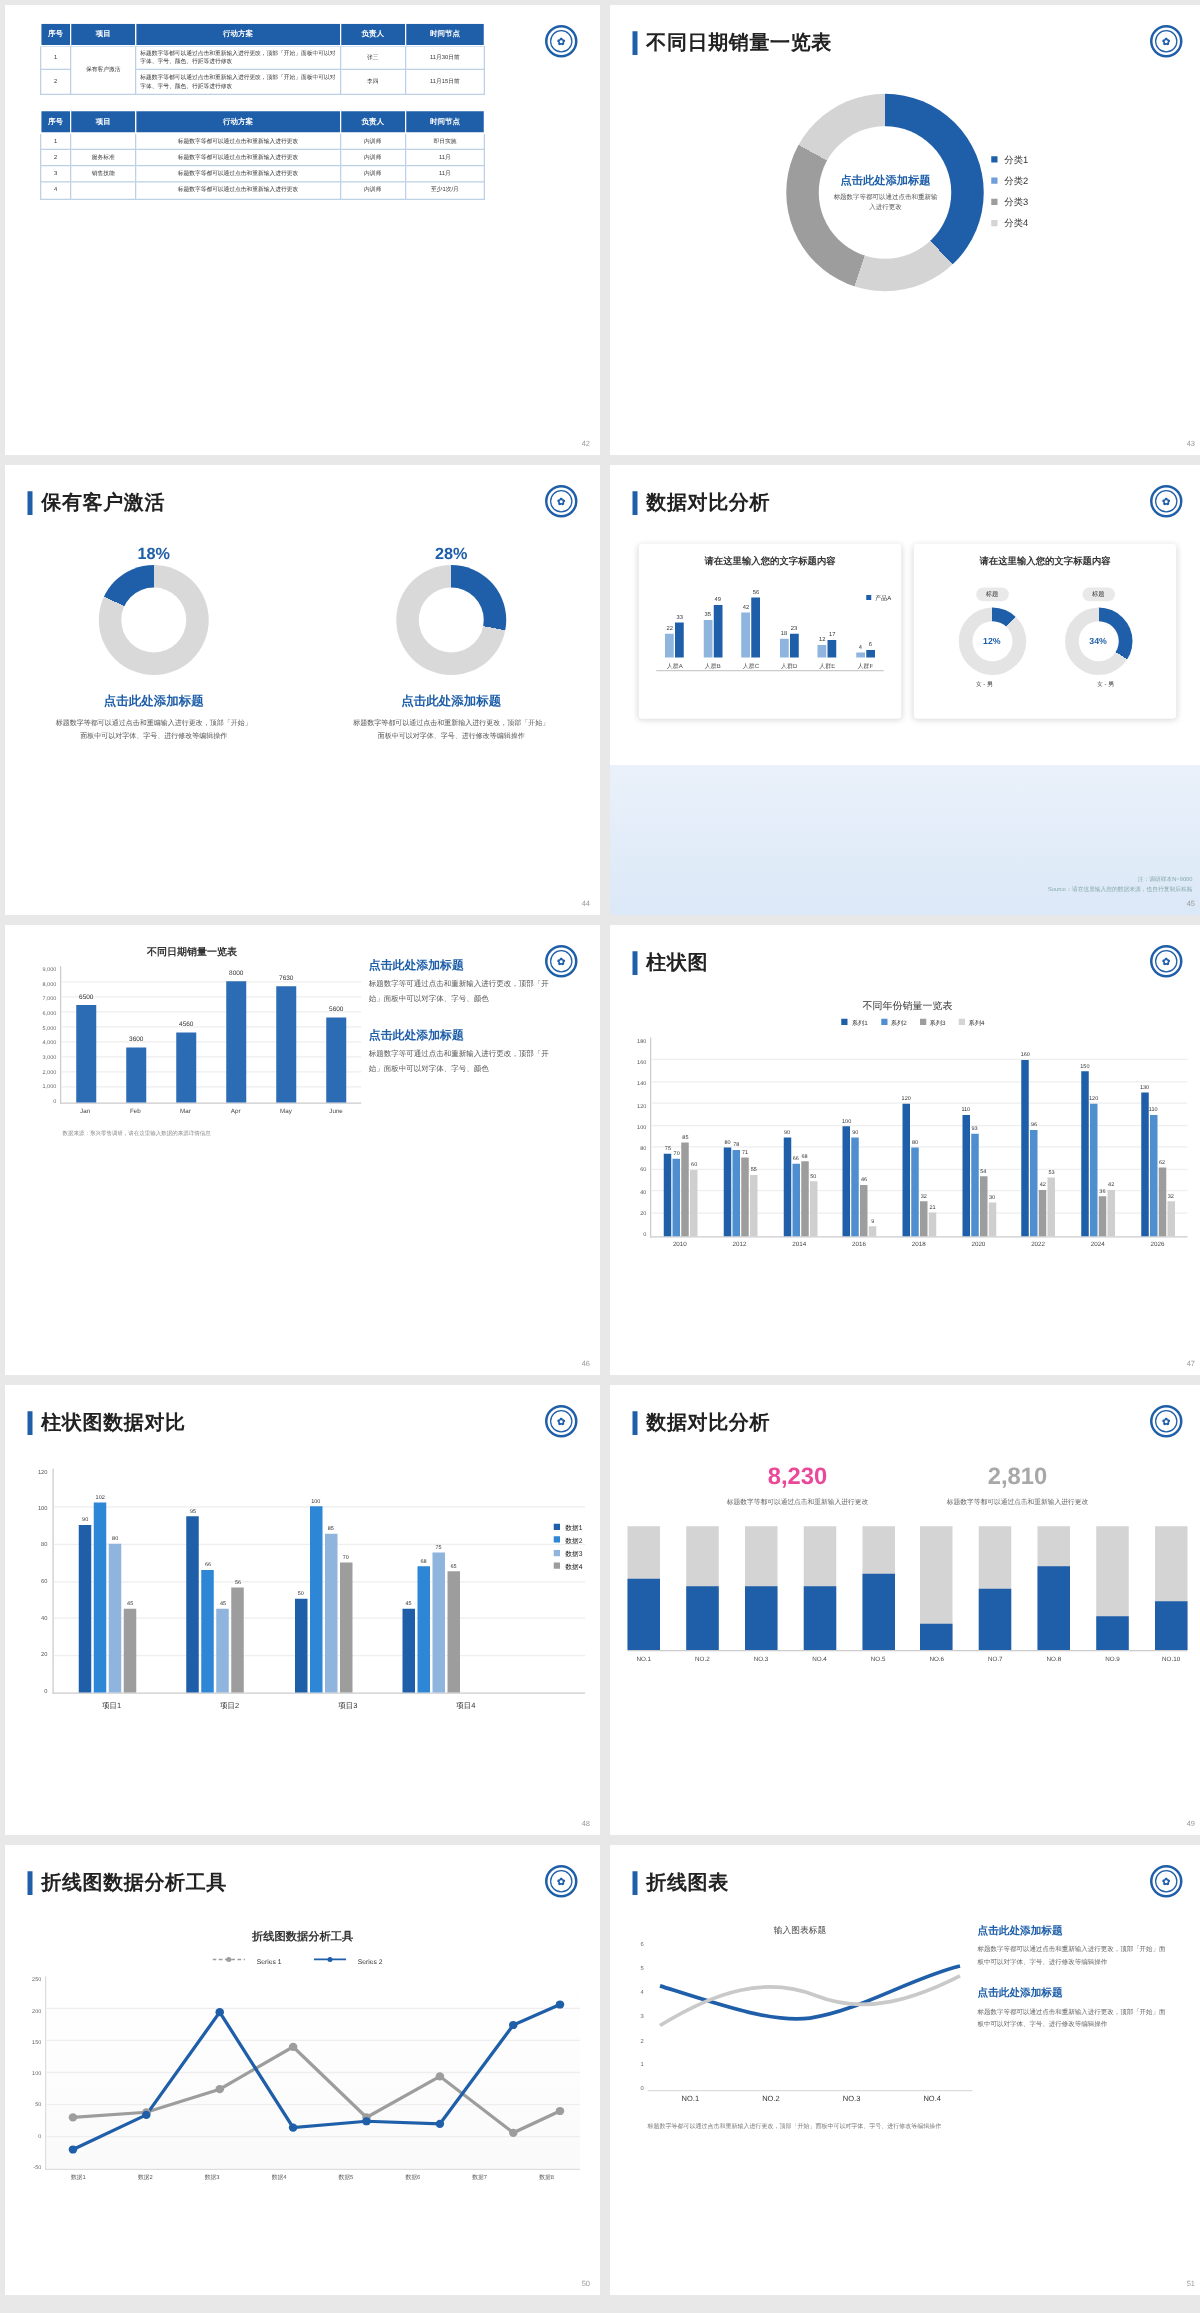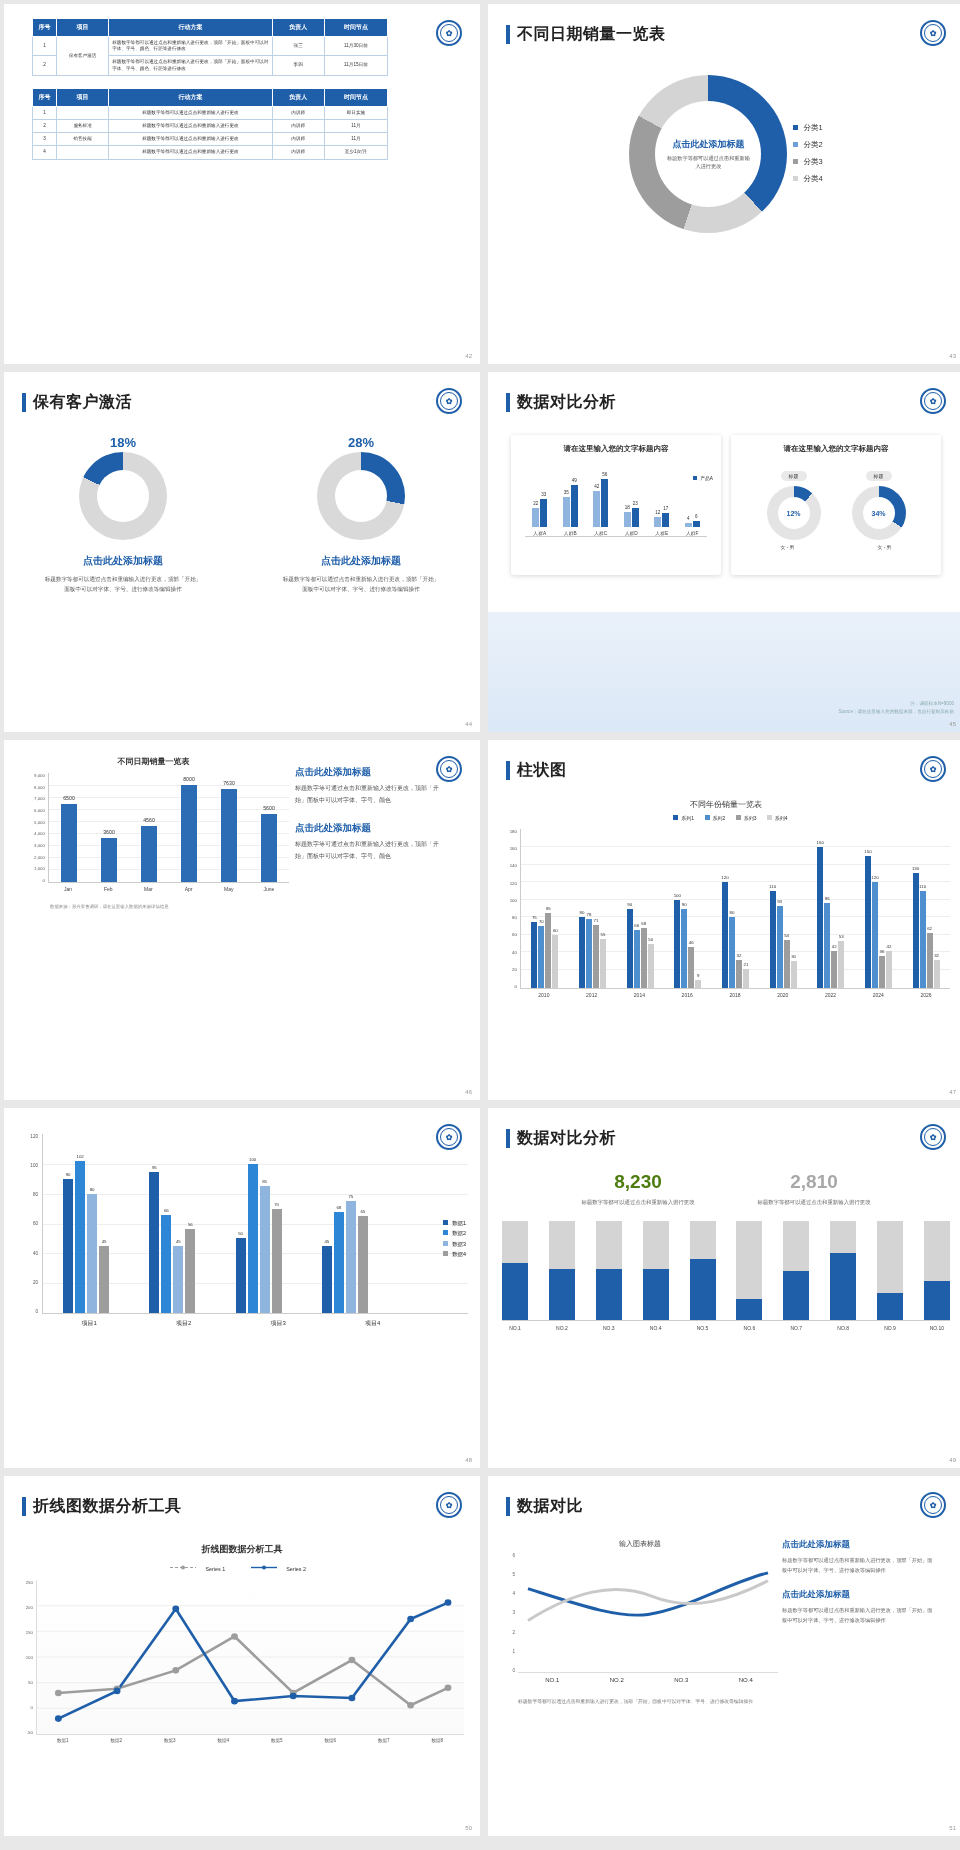--- a/index.html
+++ b/index.html
@@ -140,21 +140,21 @@
   .s48-y { width:24px; font-size:4.6px; color:#555; display:flex; flex-direction:column; justify-content:space-between; text-align:right; padding-right:4px;}
   .s48-area { flex:1; border-left:1px solid #ccc; border-bottom:1px solid #ccc; position:relative; display:flex; align-items:flex-end; justify-content:space-around;}
   .s48-leg { position:absolute; right:14px; top:110px; font-size:5.4px; line-height:1.9;}
   .s48-leg i{display:inline-block;width:5px;height:5px;margin-right:4px;}
   .s48-x { display:flex; justify-content:space-around; font-size:6px; color:#333; margin:5px 60px 0 38px;}
 
   
   .s49-nums { display:flex; gap:26px; justify-content:center; margin-top:22px;}
   .s49-box { width:150px; text-align:center;}
   .s49-n { font-size:19px; font-weight:bold; }
-  .s49-n.blue{color:#4d7c0f}.s49-n.gray{color:#a8a8a8}
+  .s49-n.blue{color:#ec4899}.s49-n.gray{color:#a8a8a8}
   .s49-d { font-size:5.4px; color:#666; line-height:1.9; margin-top:4px; padding:0 18px;}
   .s49-plot { margin:14px 14px 0 14px; height:100px; display:flex; align-items:flex-end; justify-content:space-between; border-bottom:1px solid #ccc;}
   .s49-col { width:26px; height:100%; background:#d4d4d4; display:flex; flex-direction:column; justify-content:flex-end;}
   .s49-fill { background:#1F5FA9; width:100%;}
   .s49-x { display:flex; justify-content:space-between; margin:4px 14px 0; font-size:5px; color:#444;}
   .s49-x div { width:26px; text-align:center;}
 
   
   .s50-t { font-size:9px; font-weight:bold; text-align:center; margin-top:26px; color:#333;}
   .s50-leg { text-align:center; font-size:5.4px; margin-top:8px; color:#333;}
@@ -684,20 +684,24 @@
       <div>2018</div>
       <div>2020</div>
       <div>2022</div>
       <div>2024</div>
       <div>2026</div>
     </div>
     <div class="slide-num">47</div>
   </div>
 
   <div class="slide">
+    <div class="s-title">
+      <div class="bar"></div>
+      <div class="txt">柱状图数据对比</div>
+    </div>
     <div class="logo">
         <div class="inner">✿</div>
       </div>
 
     <div class="s48-plot">
       <div class="s48-y">
         <div>120</div>
         <div>100</div>
         <div>80</div>
         <div>60</div>
@@ -932,21 +936,21 @@
       <div>数据6</div>
       <div>数据7</div>
       <div>数据8</div>
     </div>
     <div class="slide-num">50</div>
   </div>
 
   <div class="slide">
     <div class="s-title">
       <div class="bar"></div>
-      <div class="txt">数据对比</div>
+      <div class="txt">折线图表</div>
     </div>
     <div class="logo">
         <div class="inner">✿</div>
       </div>
 
     <div class="s51">
       <div class="s51-chart">
         <div class="s51-ct">输入图表标题</div>
         <div class="s51-wrap">
           <div class="s51-y">

